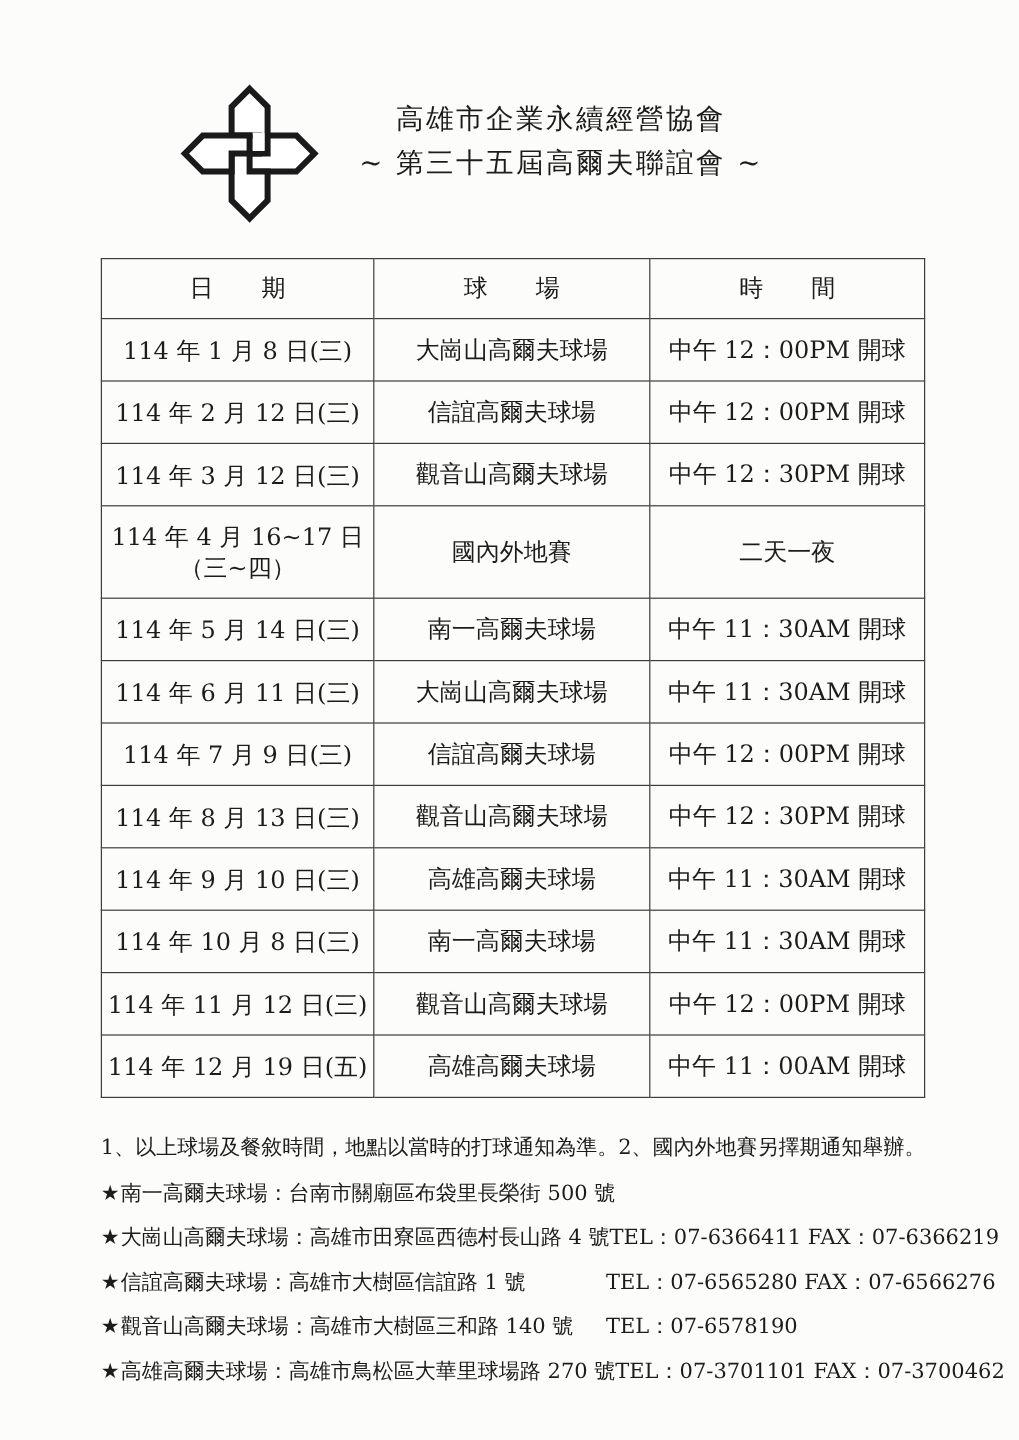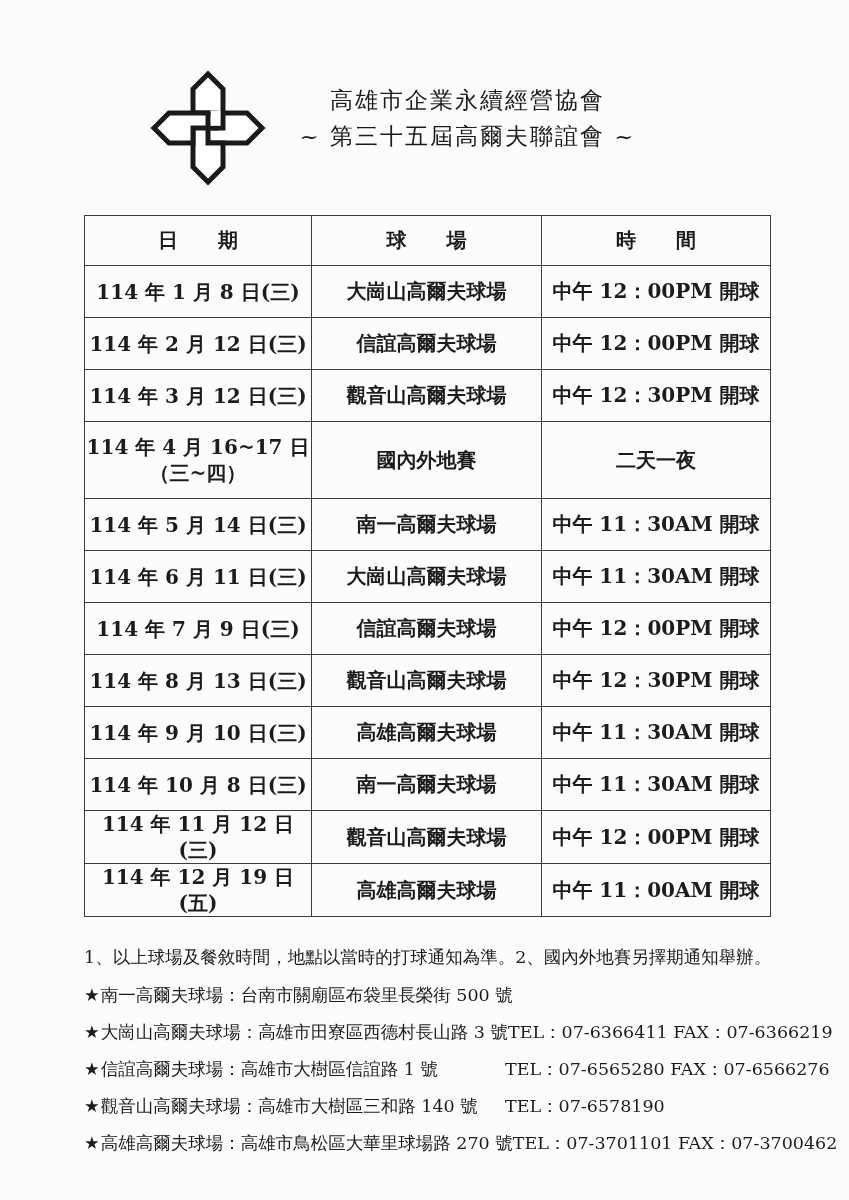--- a/index.html
+++ b/index.html
@@ -26,21 +26,21 @@
     white-space:nowrap;
   }
   table.schedule {
     position:absolute; top:215px; left:84px;
     border-collapse:collapse; table-layout:fixed;
     width:686px;
   }
   .schedule th, .schedule td {
     border:1.6px solid #3d3d3d;
     text-align:center; vertical-align:middle;
-    font-size:20px; font-weight:bold;
+    font-size:20px; font-weight:normal;
     padding:0;
   }
   .schedule thead tr { height:50px; }
   .schedule tbody tr { height:52px; }
   .schedule tbody tr.tall { height:77px; }
   .schedule td.date { white-space:pre-line; line-height:26px;margin-left:24px; }
   .notes {
     position:absolute; top:945px; left:84px; right:55px;
     font-size:17.5px; line-height:24px;
   }
@@ -151,21 +151,21 @@
     </tbody>
   </table>
 
   <div class="notes">
     <p class="note-line">1、以上球場及餐敘時間，地點以當時的打球通知為準。2、國內外地賽另擇期通知舉辦。</p>
 
     <div class="venue-line">
       <span class="venue-left"><span class="star">★</span><span>南一高爾夫球場：台南市關廟區布袋里長榮街 500 號</span></span>
     </div>
     <div class="venue-line">
-      <span class="venue-left"><span class="star">★</span><span>大崗山高爾夫球場：高雄市田寮區西德村長山路 3 號</span></span>
+      <span class="venue-left"><span class="star">★</span><span>大崗山高爾夫球場：高雄市田寮區西德村長山路 4 號</span></span>
       <span class="venue-contact">TEL：07-6366411 FAX：07-6366219</span>
     </div>
     <div class="venue-line">
       <span class="venue-left"><span class="star">★</span><span>信誼高爾夫球場：高雄市大樹區信誼路 1 號</span></span>
       <span class="venue-contact">TEL：07-6565280 FAX：07-6566276</span>
     </div>
     <div class="venue-line">
       <span class="venue-left"><span class="star">★</span><span>觀音山高爾夫球場：高雄市大樹區三和路 140 號</span></span>
       <span class="venue-contact">TEL：07-6578190</span>
     </div>

